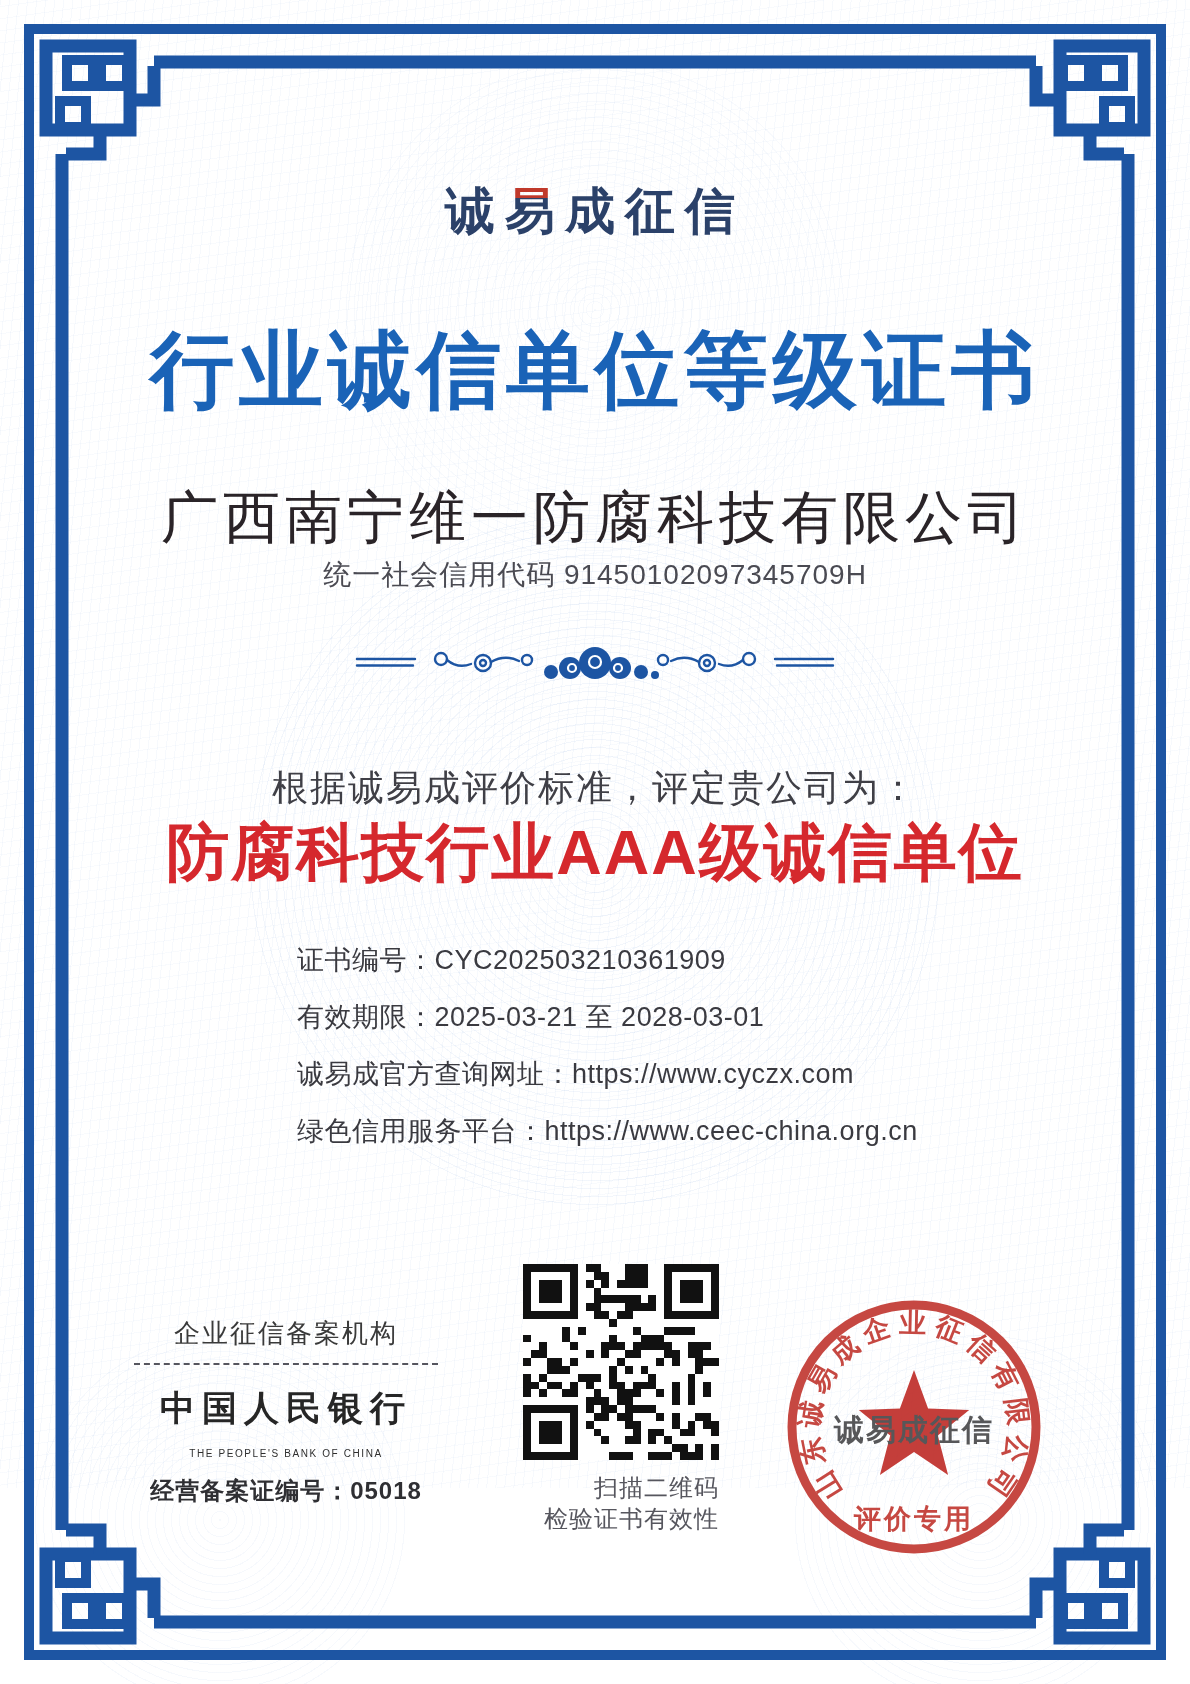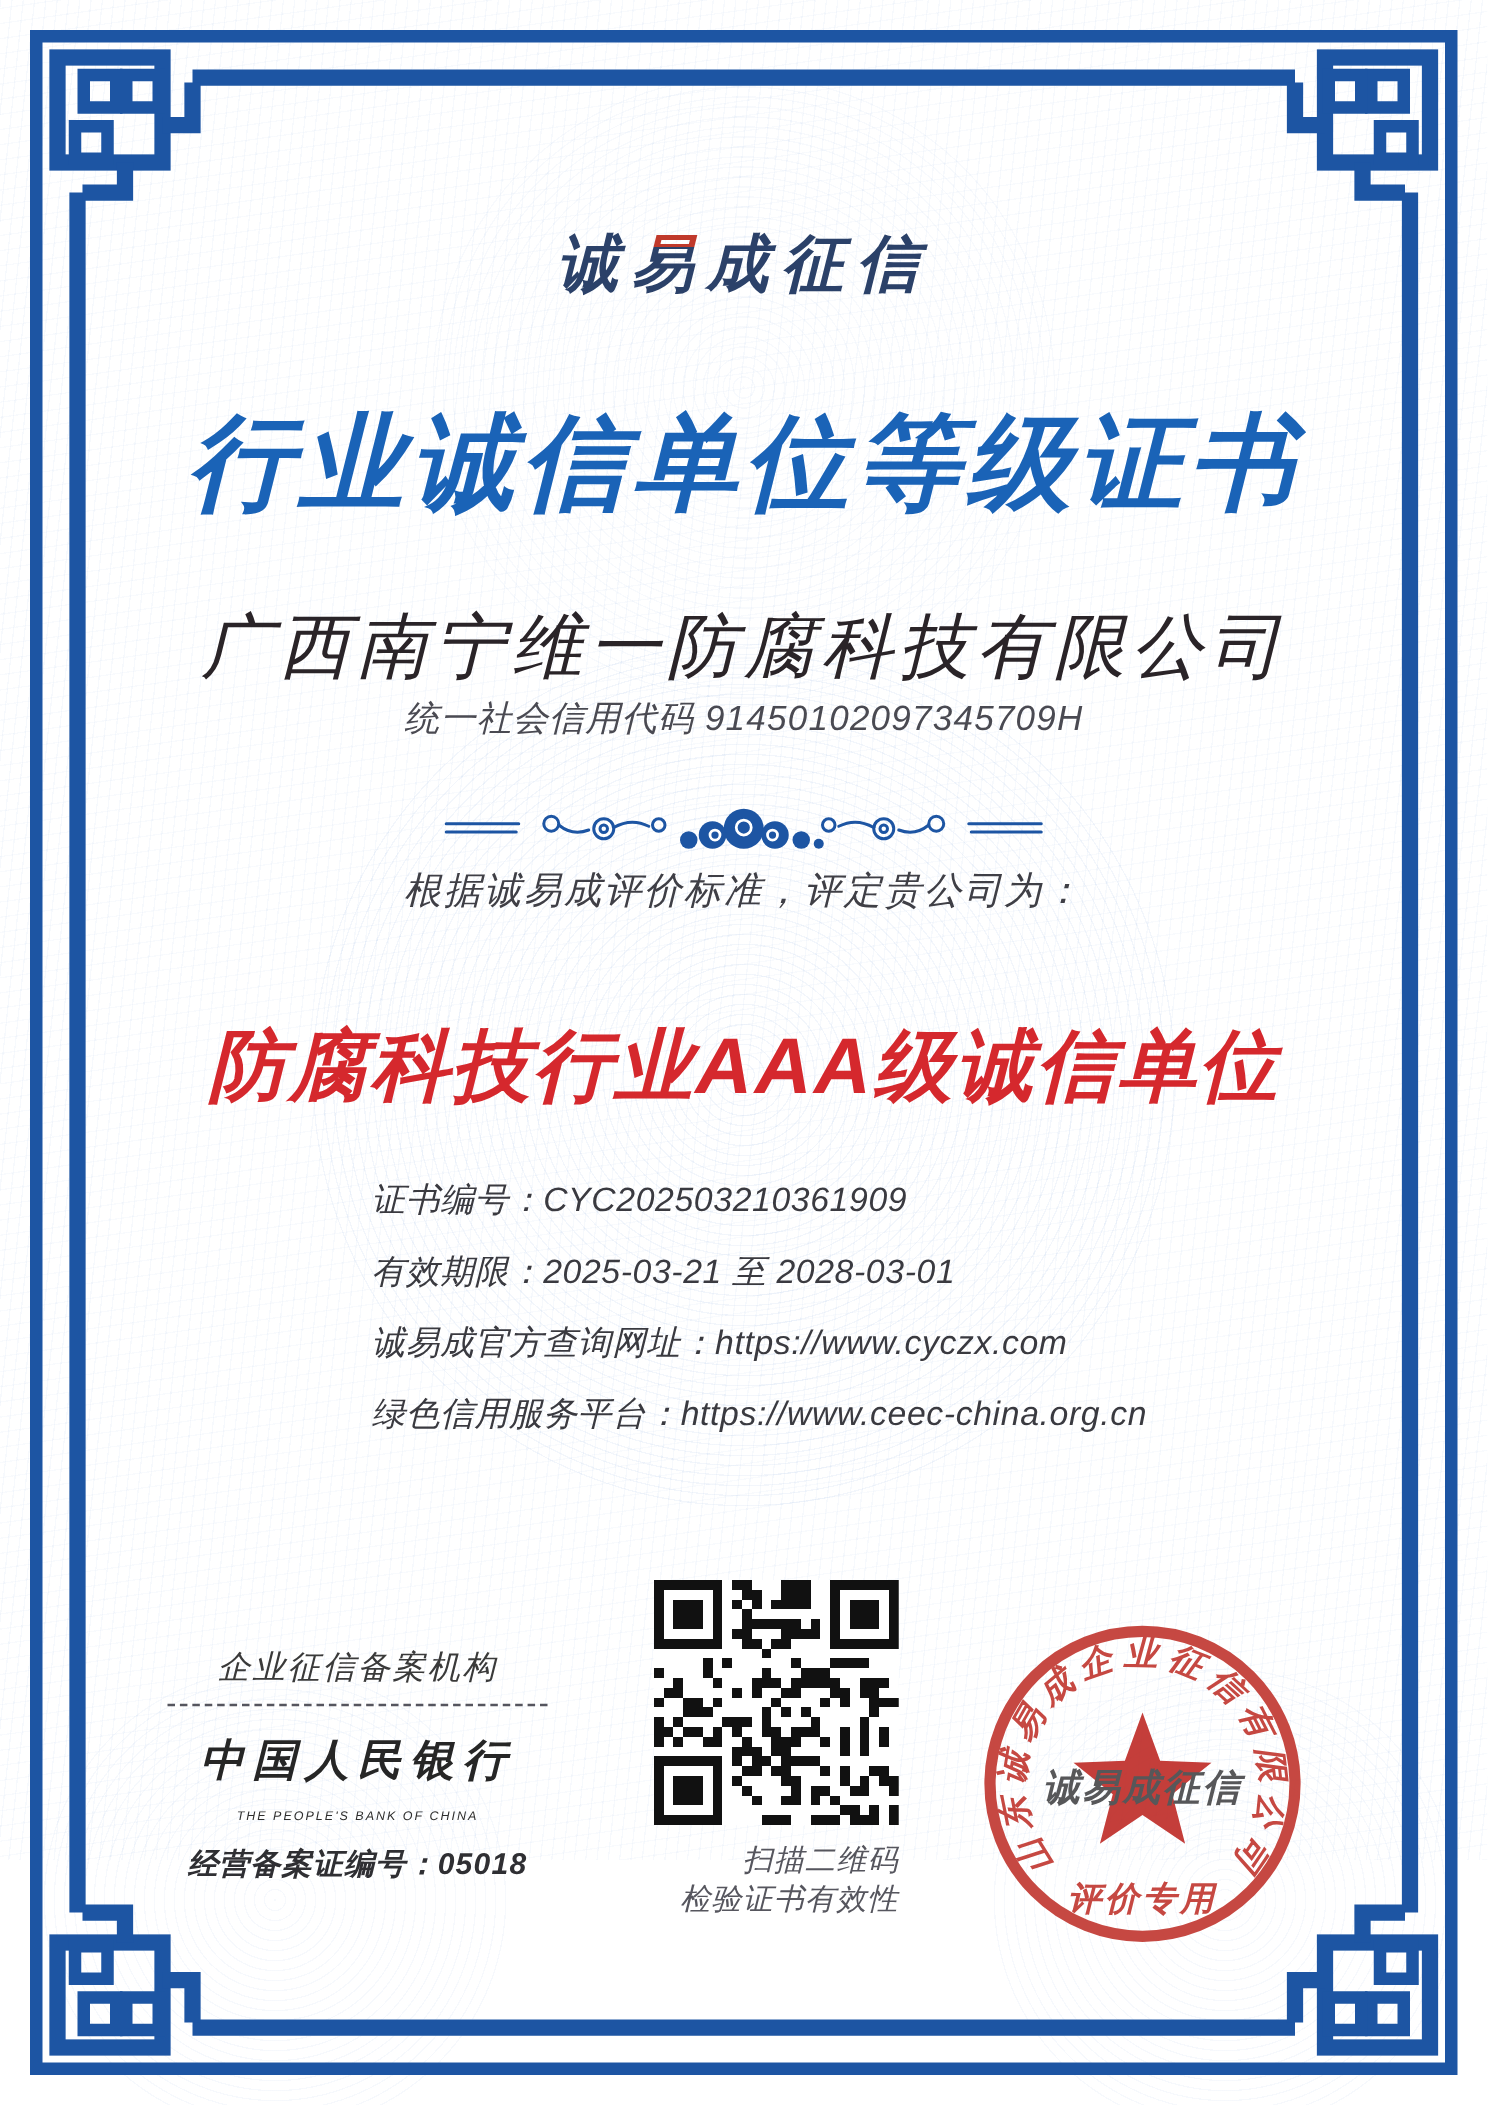--- a/index.html
+++ b/index.html
@@ -1,18 +1,18 @@
 <!DOCTYPE html>
 <html><head>
 <meta charset="utf-8">
 <style>
   html,body{margin:0;padding:0;}
   body{width:1190px;height:1684px;position:relative;background:#ffffff;
        font-family:"Liberation Sans","DejaVu Sans",sans-serif;overflow:hidden;}
-  .page{position:absolute;inset:0;width:1190px;height:1488px;font-style:italic;}
+  .page{position:absolute;inset:0;width:1190px;height:1488px;}
 
   
   .tex{position:absolute;pointer-events:none;}
   .tex-lines{inset:0;
     background:
       repeating-linear-gradient(96deg, rgba(90,140,210,.05) 0 1px, transparent 1px 9px),
       repeating-linear-gradient(-8deg, rgba(90,140,210,.04) 0 1px, transparent 1px 12px);}
   .rosette{border-radius:50%;
     background:repeating-radial-gradient(circle, rgba(80,130,205,.07) 0 1px, transparent 1px 8px);}
   .ros-center{left:245px;top:510px;width:700px;height:700px;}
@@ -28,21 +28,21 @@
   .logo{top:178px;font-size:50px;font-weight:bold;letter-spacing:10px;color:#2b4169;}
   .logo span{vertical-align:baseline;}
   @supports ((-webkit-background-clip:text) or (background-clip:text)){
     .logo-accent{background:linear-gradient(180deg,#c0392b 0 26%,#2b4169 26%);
       -webkit-background-clip:text;background-clip:text;color:transparent;}
   }
   .title{top:314px;font-size:84px;font-weight:bold;letter-spacing:5px;color:#1a63b7;}
   .company{top:480px;font-size:57px;font-weight:500;letter-spacing:5px;color:#2a2428;}
   .credit-code{top:556px;font-size:28px;letter-spacing:1px;color:#4a4a52;}
   .divider{top:638px;}
-  .statement{top:692px;font-size:30px;letter-spacing:2px;color:#3f3f46;}
+  .statement{top:764px;font-size:36px;letter-spacing:2px;color:#3f3f46;}
   .rating{top:810px;font-size:63px;font-weight:bold;letter-spacing:2px;color:#d5282d;}
 
   .details{position:absolute;left:297px;top:942px;font-size:27px;color:#3a3a40;}
   .detail-row{height:57px;letter-spacing:.5px;}
 
   
   .filing{position:absolute;left:125px;top:1316px;width:322px;text-align:center;color:#333;}
   .filing-heading{font-size:26px;letter-spacing:2px;color:#3a3a3a;}
   .filing-dash{margin:12px auto 0;width:304px;border-top:2px dashed #55555e;height:0;}
   .bank-cn{margin-top:20px;font-family:"Liberation Serif","DejaVu Serif",serif;

